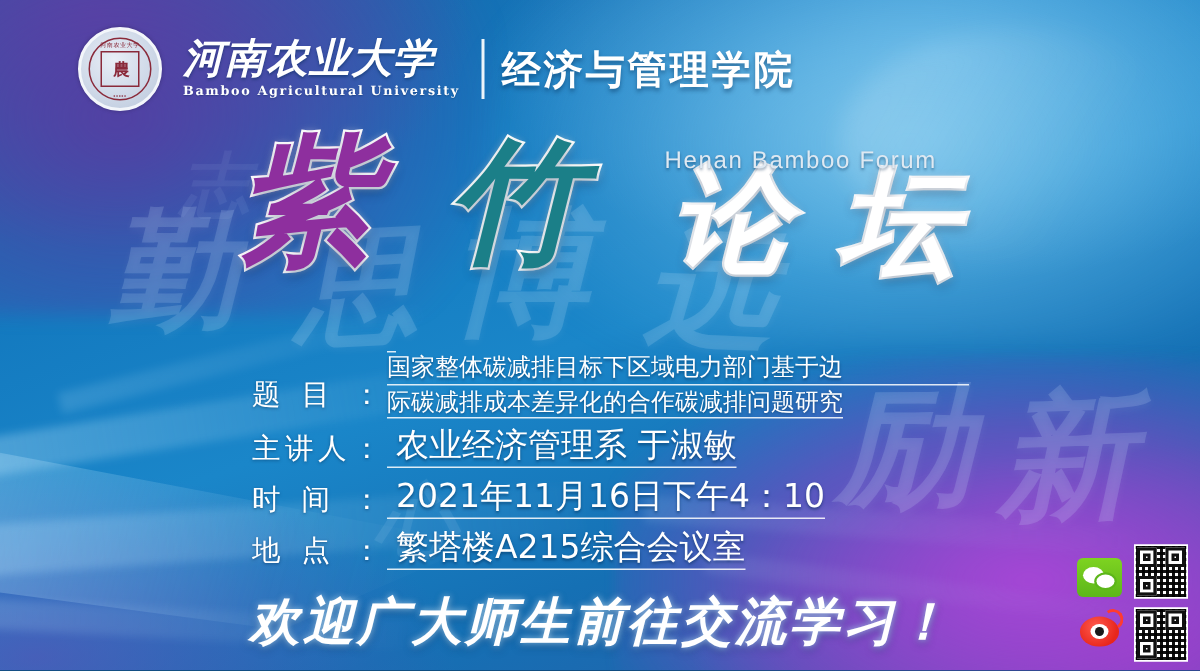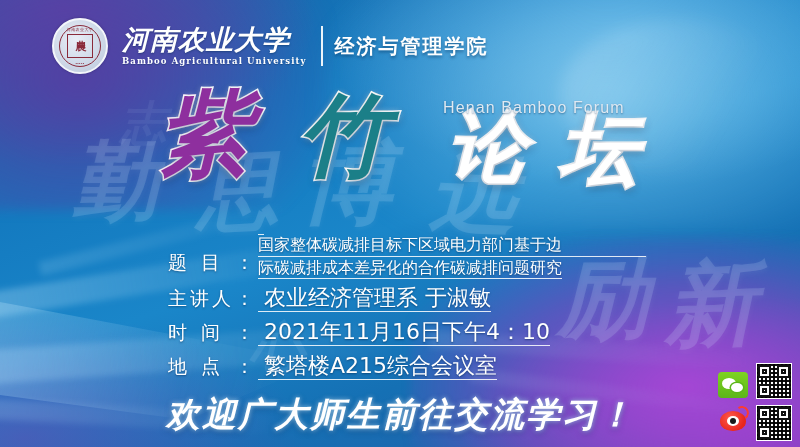--- a/index.html
+++ b/index.html
@@ -184,21 +184,21 @@
     margin-top: 2px;
     text-shadow: 0 1px 1px rgba(0,40,80,0.4);
   }
   .hdr-divider {
     width: 2px;
     height: 40px;
     background: rgba(255,255,255,0.92);
     margin: 0 12px 0 14px;
   }
   .college {
-    font-size: 20px;
+    font-size: 26px;
     color: #ffffff;
     font-family: Liberation Serif, serif;
     font-weight: 700;
     letter-spacing: 2px;
     text-shadow: 0 2px 3px rgba(0,40,80,0.45);
   }
 
   
   .title-row {
     position: absolute;

